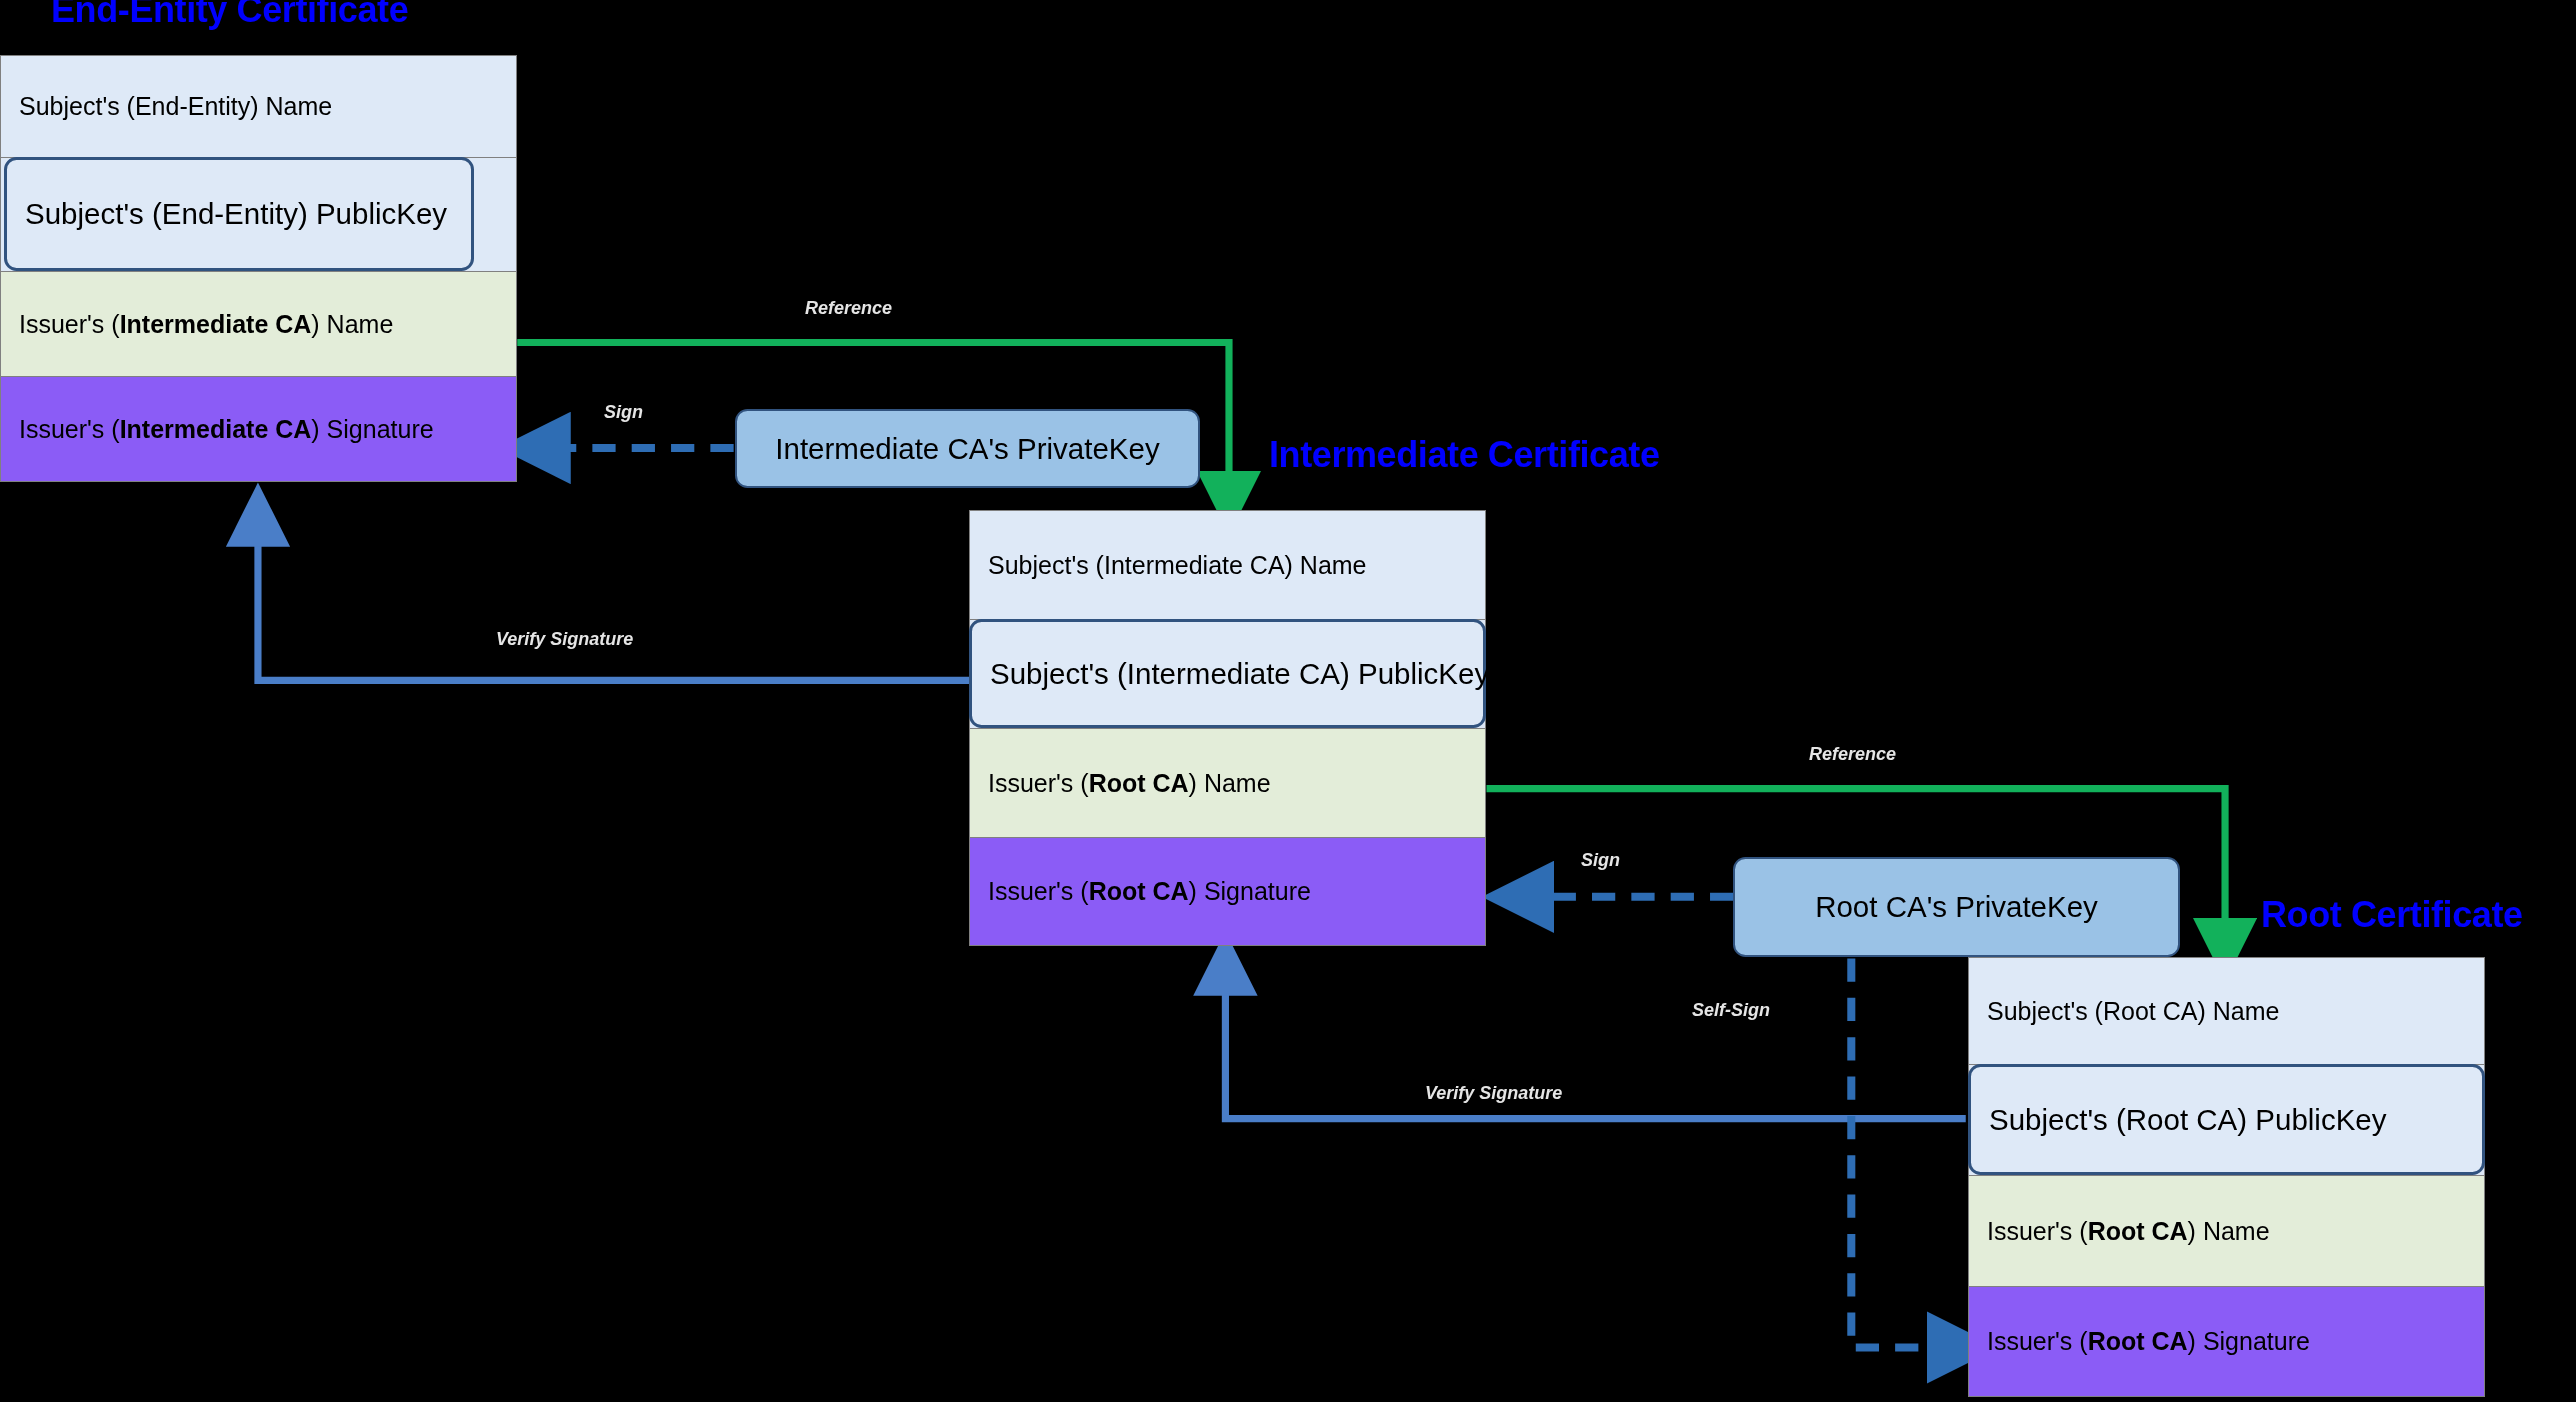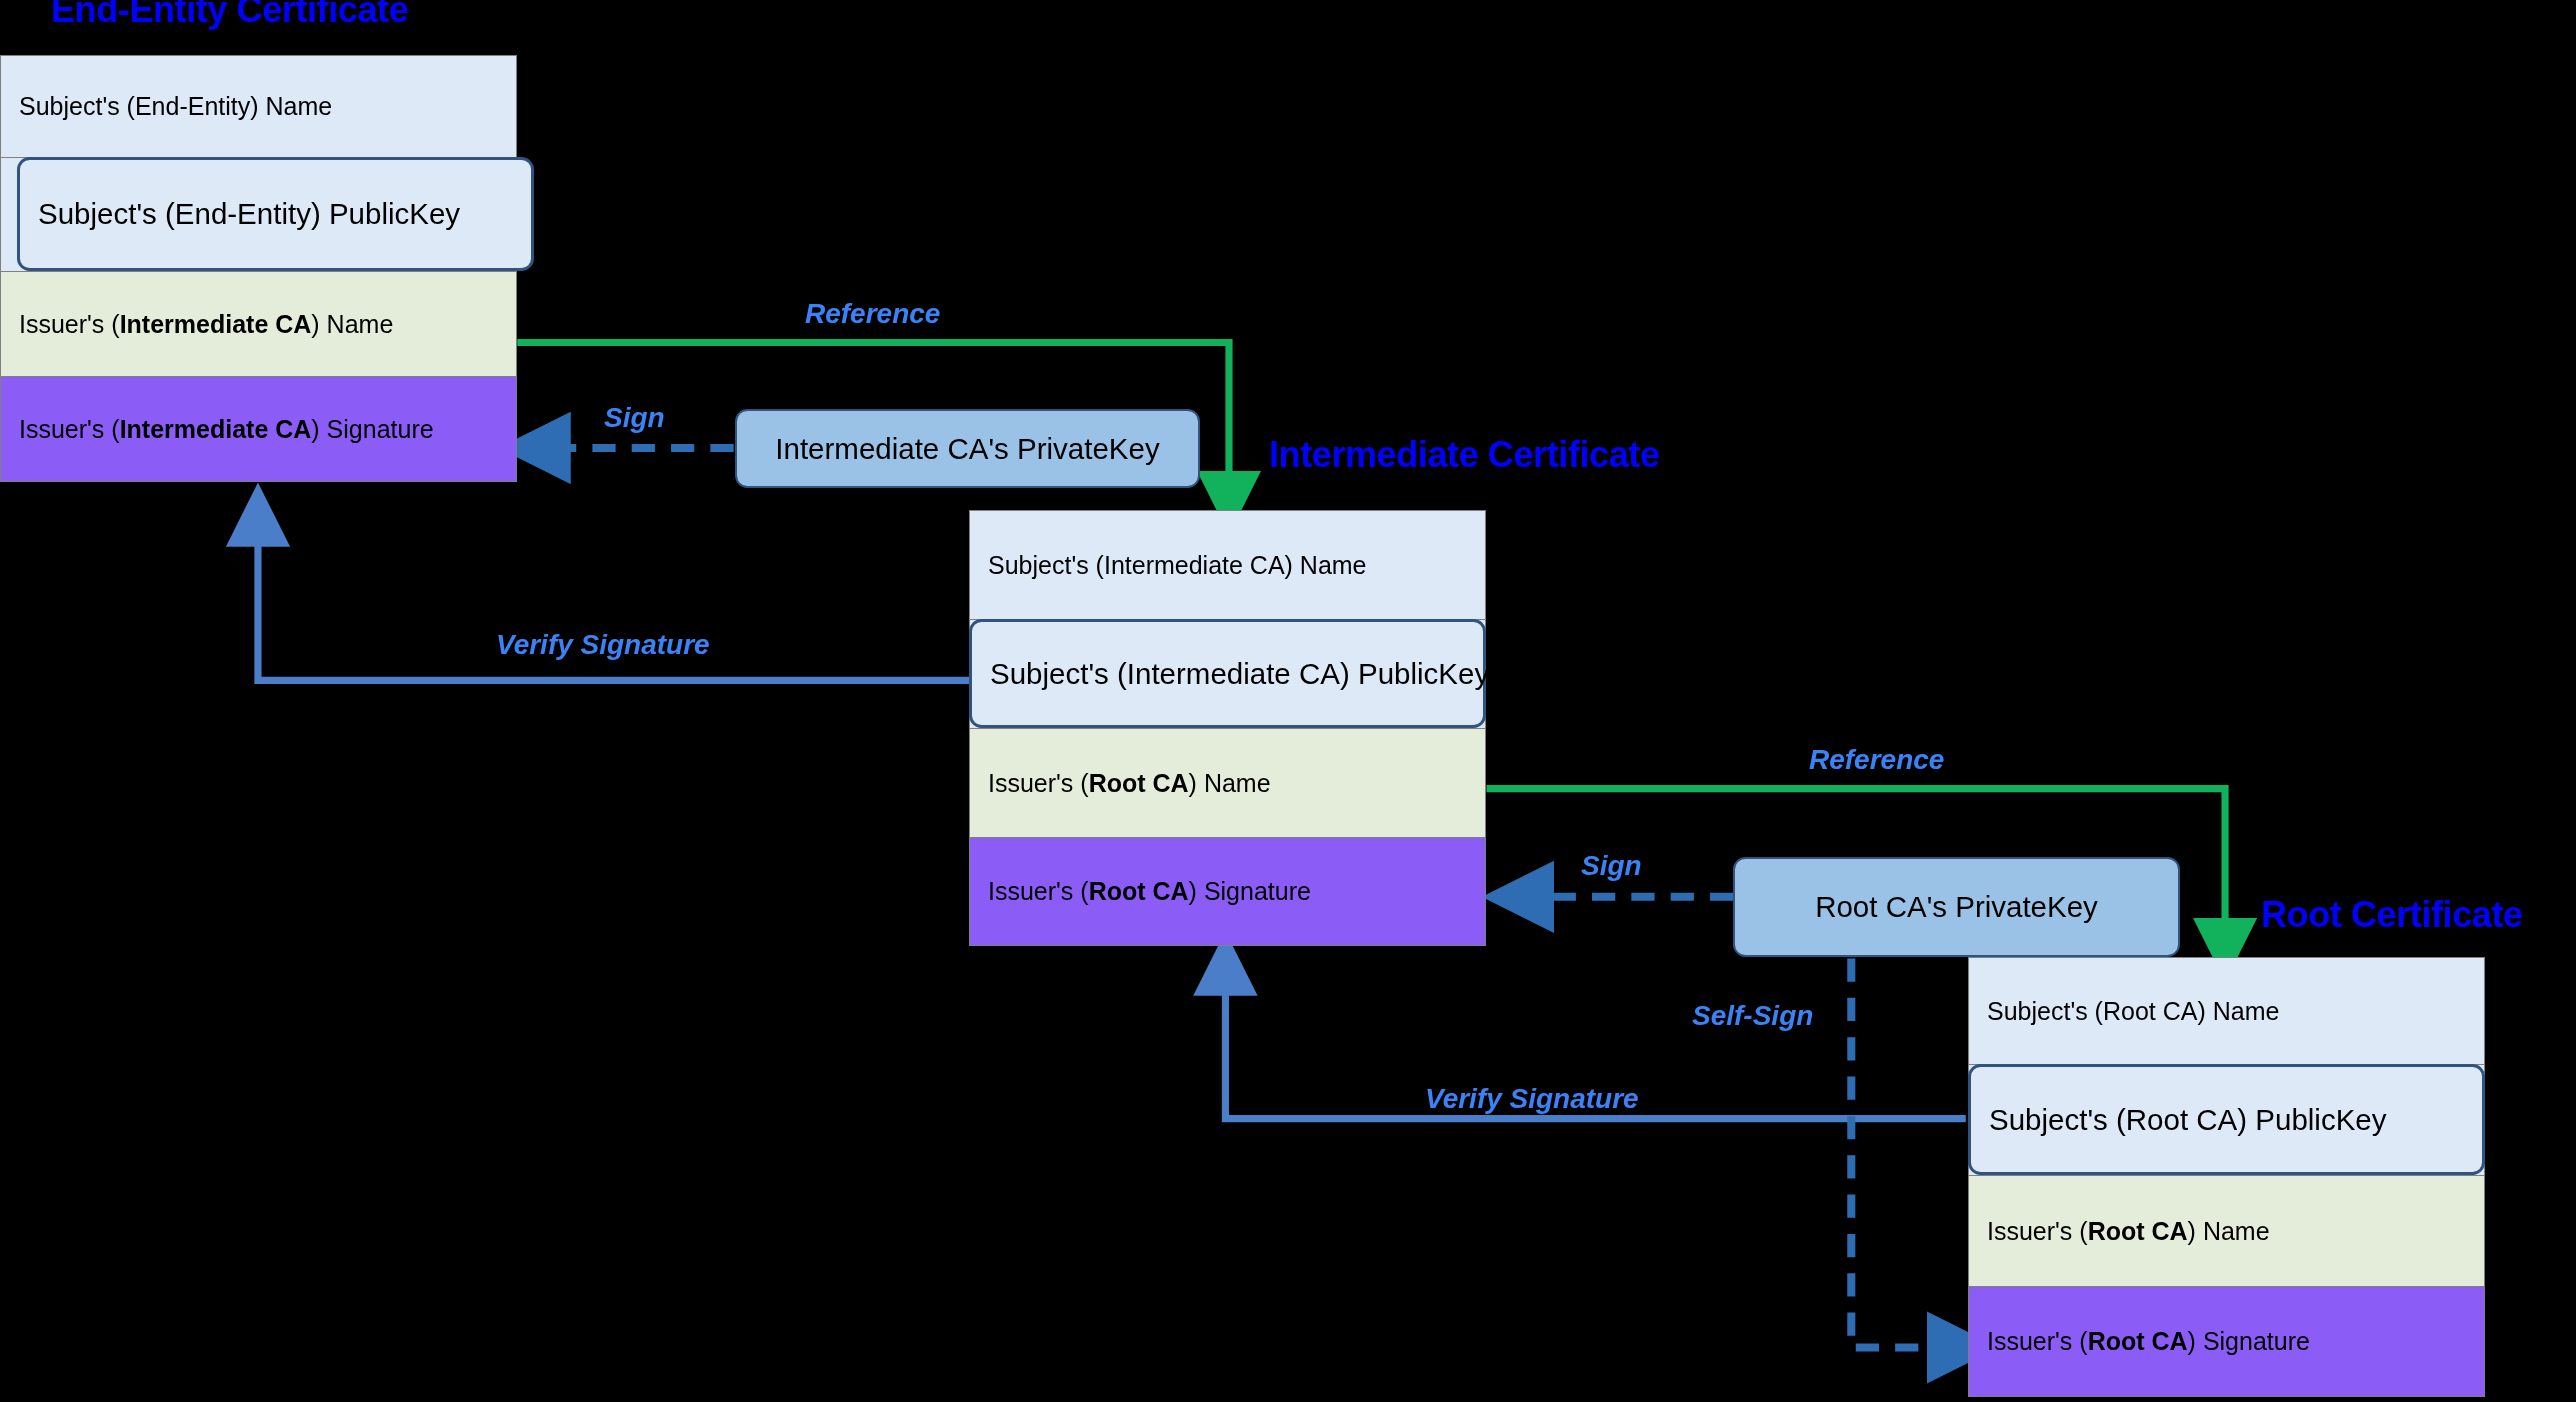--- a/index.html
+++ b/index.html
@@ -83,24 +83,24 @@
     justify-content: center;
     font-size: 29.5px;
     color: #000000;
     white-space: nowrap;
     z-index: 5;
   }
 
   
   .edge-label {
     position: absolute;
-    color: #3b82f6;
+    color: #e5e5e5;
     font-style: italic;
     font-weight: bold;
-    font-size: 28px;
+    font-size: 18px;
     white-space: nowrap;
     z-index: 6;
   }
 </style>
 </head>
 <body>
 
 <div id="stage">
 
   <svg class="layer" viewBox="0 0 2880 1568">
@@ -153,21 +153,21 @@
     </div>
     <div class="cert-row blue" style="height:114px;"></div>
     <div class="cert-row green" style="height:105px;">
       <span class="txt"><span>Issuer's (</span><b>Intermediate CA</b><span>) Name</span></span>
     </div>
     <div class="cert-row white" style="height:106px;">
       <span class="txt"><span>Issuer's (</span><b>Intermediate CA</b><span>) Signature</span></span>
     </div>
   </div>
 
-  <div class="pk-row" style="left:17px; top:157px; width:517px; height:114px;">
+  <div class="pk-row" style="left:4px; top:157px; width:470px; height:114px;">
     <span>Subject's (End-Entity) PublicKey</span>
   </div>
 
   <div class="privkey" style="left:735px; top:409px; width:465px; height:79px;">
     <span>Intermediate CA's PrivateKey</span>
   </div>
 
   <div class="cert-title" style="left:1269px; top:434px;">Intermediate Certificate</div>
 
   <div class="cert-table" style="left:969px; top:510px; width:517px;border-radius:27px;">

